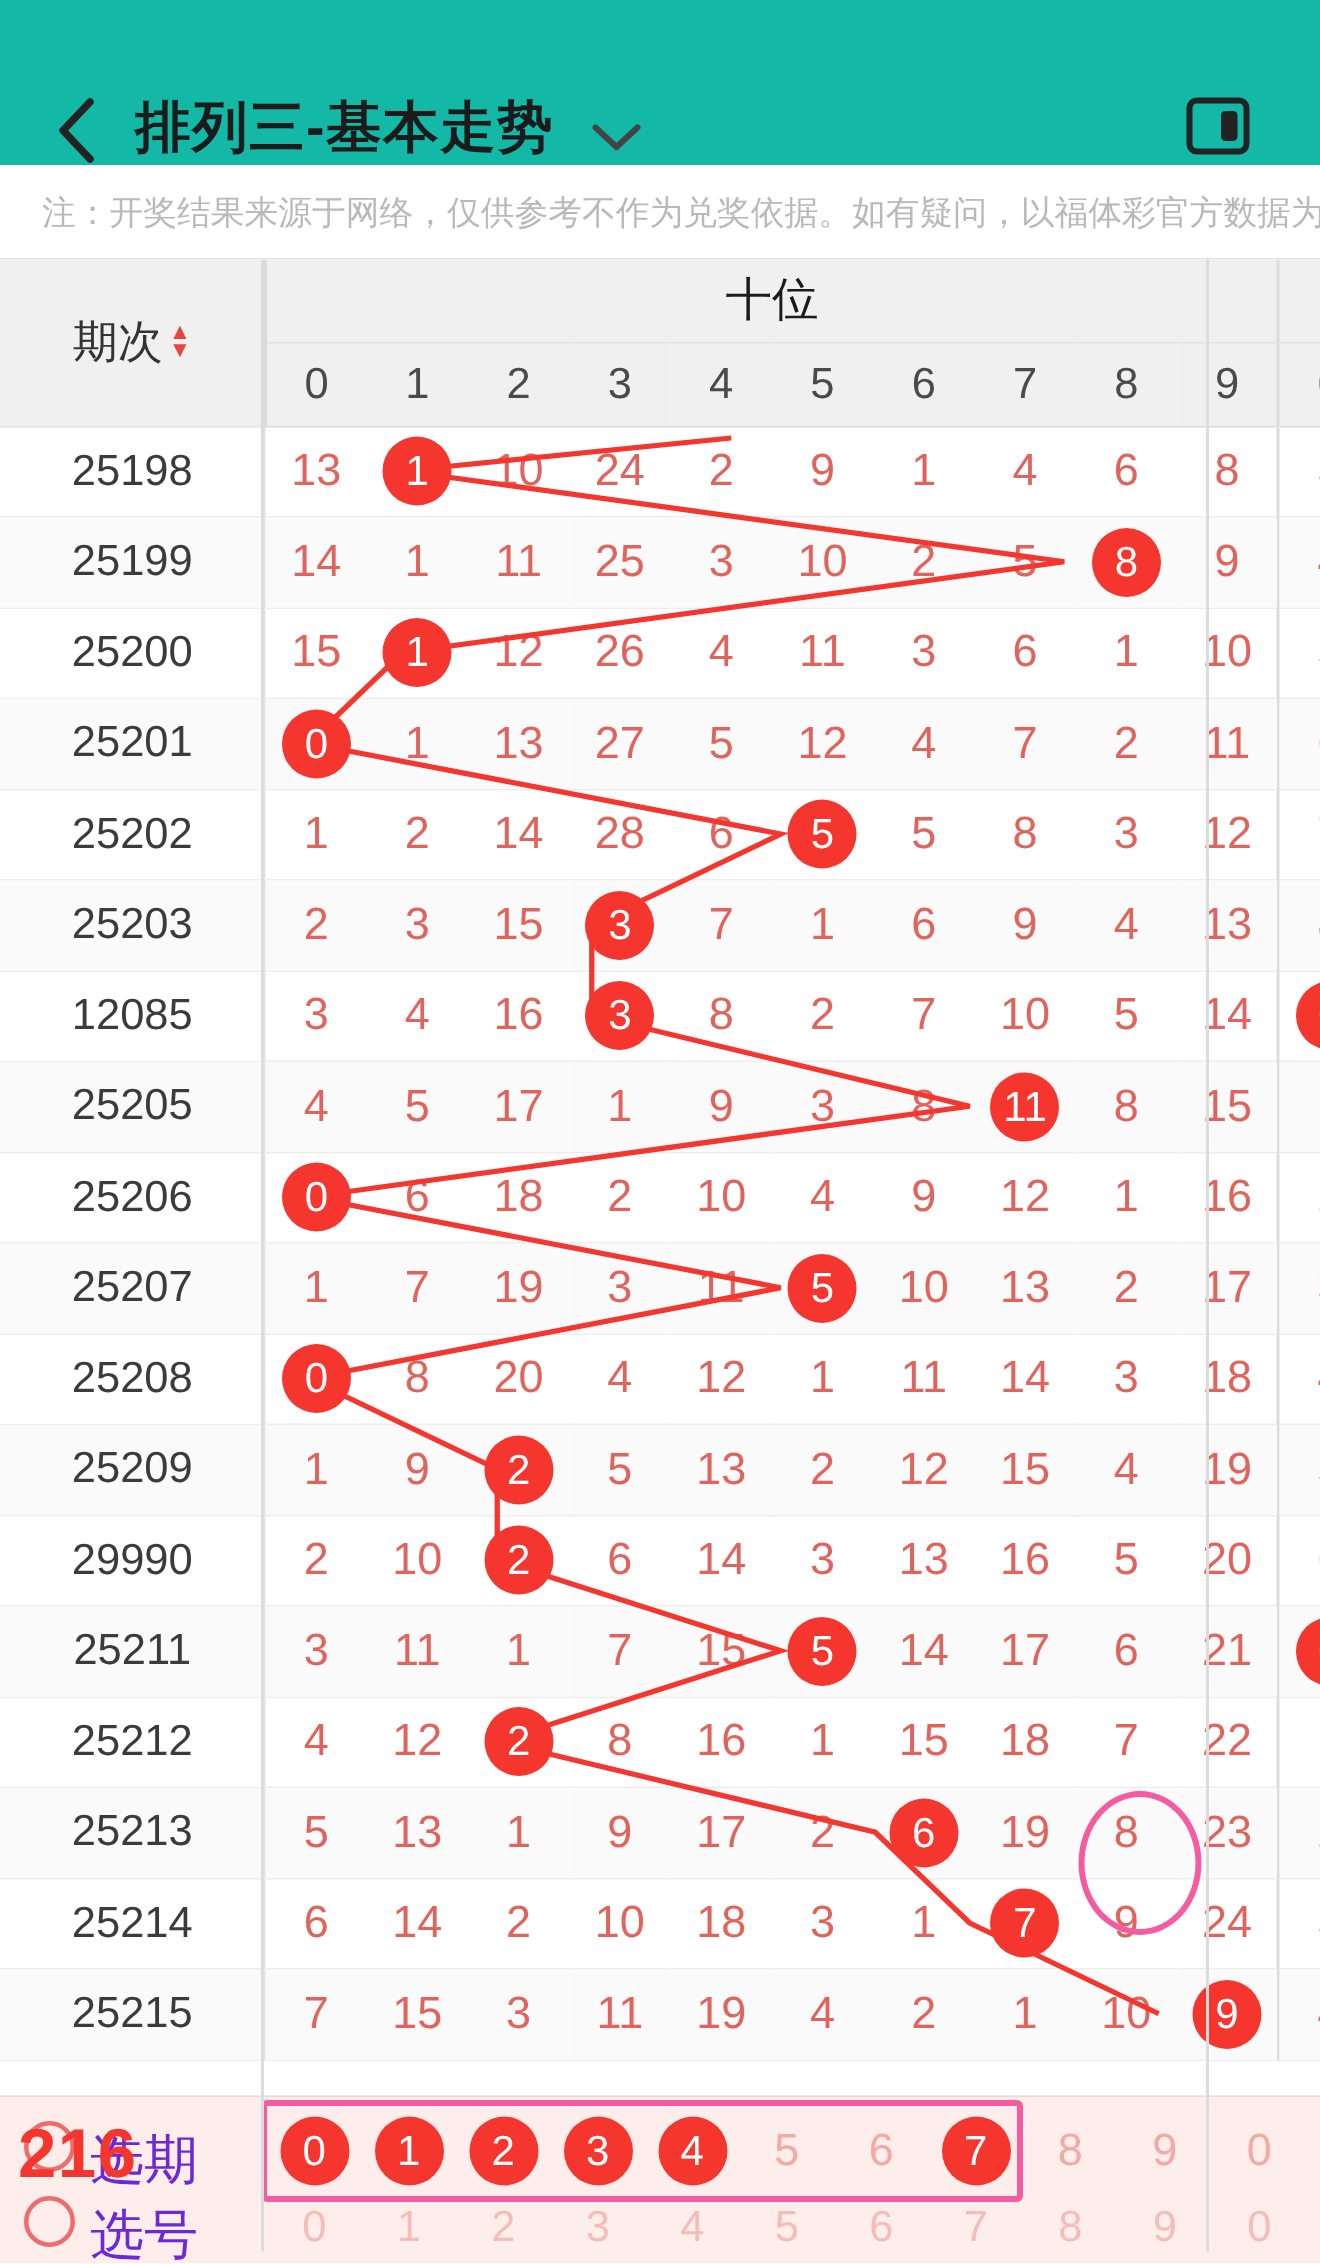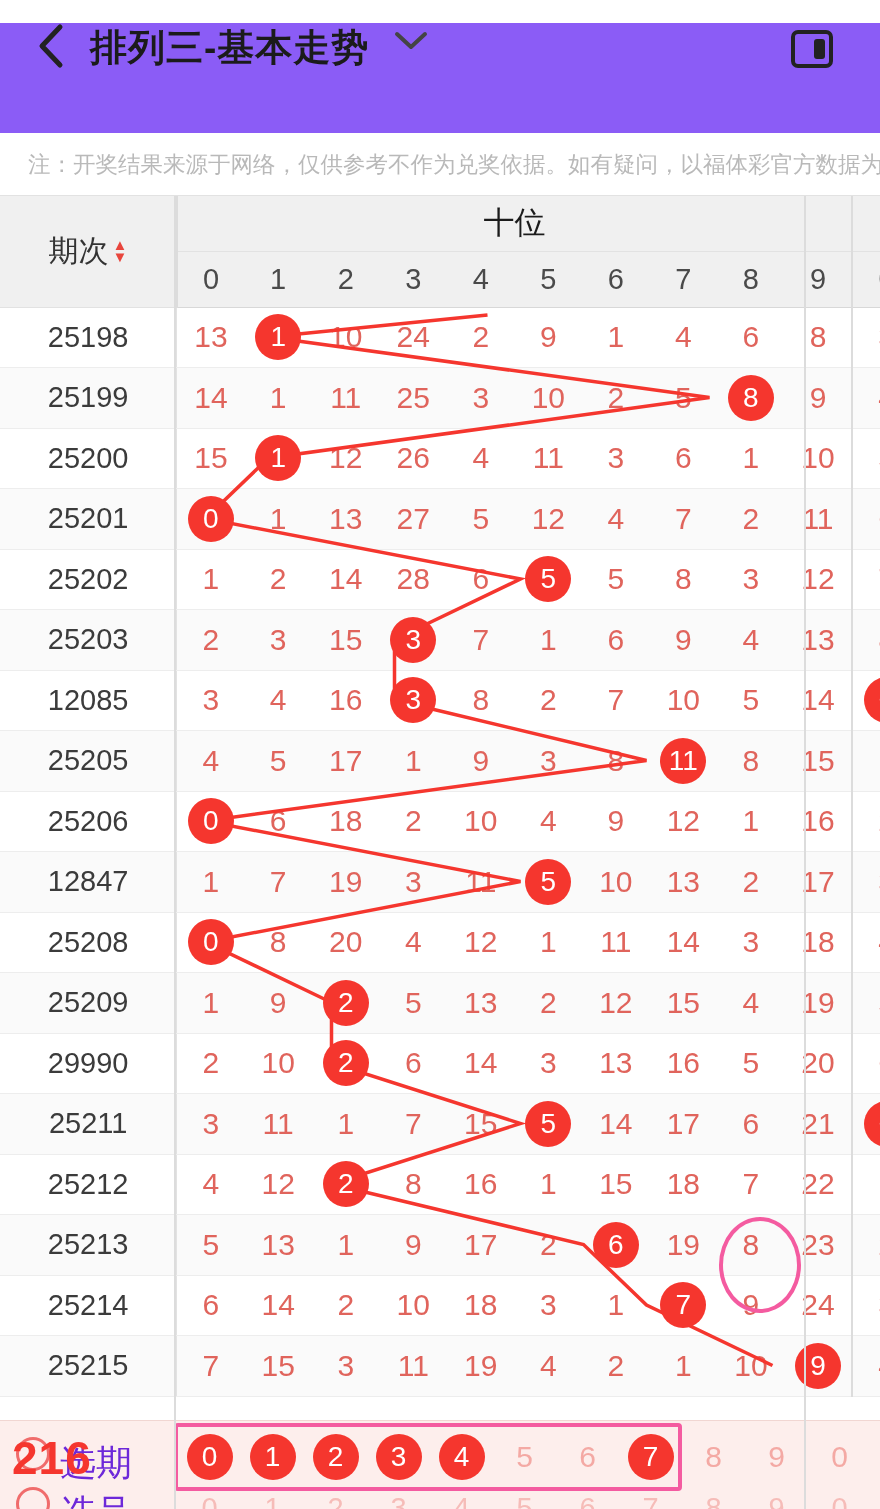--- a/index.html
+++ b/index.html
@@ -9,24 +9,23 @@
     background: #ffffff;
     font-family: "Liberation Sans", sans-serif;
     overflow: hidden;
   }
   #root { position: relative; width: 880px; height: 1509px; }
 
   
   .header {
     height: 110px;
     display: flex;
-    align-items: flex-start;
+    align-items: flex-end;
     padding: 0 28px;
-    background: #8b5cf6;
-    margin-top: 23px;
+    background: #14b8a6;
   }
   .back-icon {
     width: 46px; height: 46px;
     display: flex; align-items: center; justify-content: center;
     margin-right: 16px;
   }
   .back-icon svg { display: block; }
   .title {
     font-size: 37px;
     font-weight: bold;
@@ -440,21 +439,21 @@
             <td>2</td>
             <td>10</td>
             <td>4</td>
             <td>9</td>
             <td>12</td>
             <td>1</td>
             <td class="sep">16</td>
             <td>2</td>
           </tr>
           <tr class="datarow alt">
-            <td class="period sep">12847</td>
+            <td class="period sep">25207</td>
             <td>1</td>
             <td>7</td>
             <td>19</td>
             <td>3</td>
             <td>11</td>
             <td><span class="ball">5</span></td>
             <td>10</td>
             <td>13</td>
             <td>2</td>
             <td class="sep">17</td>

